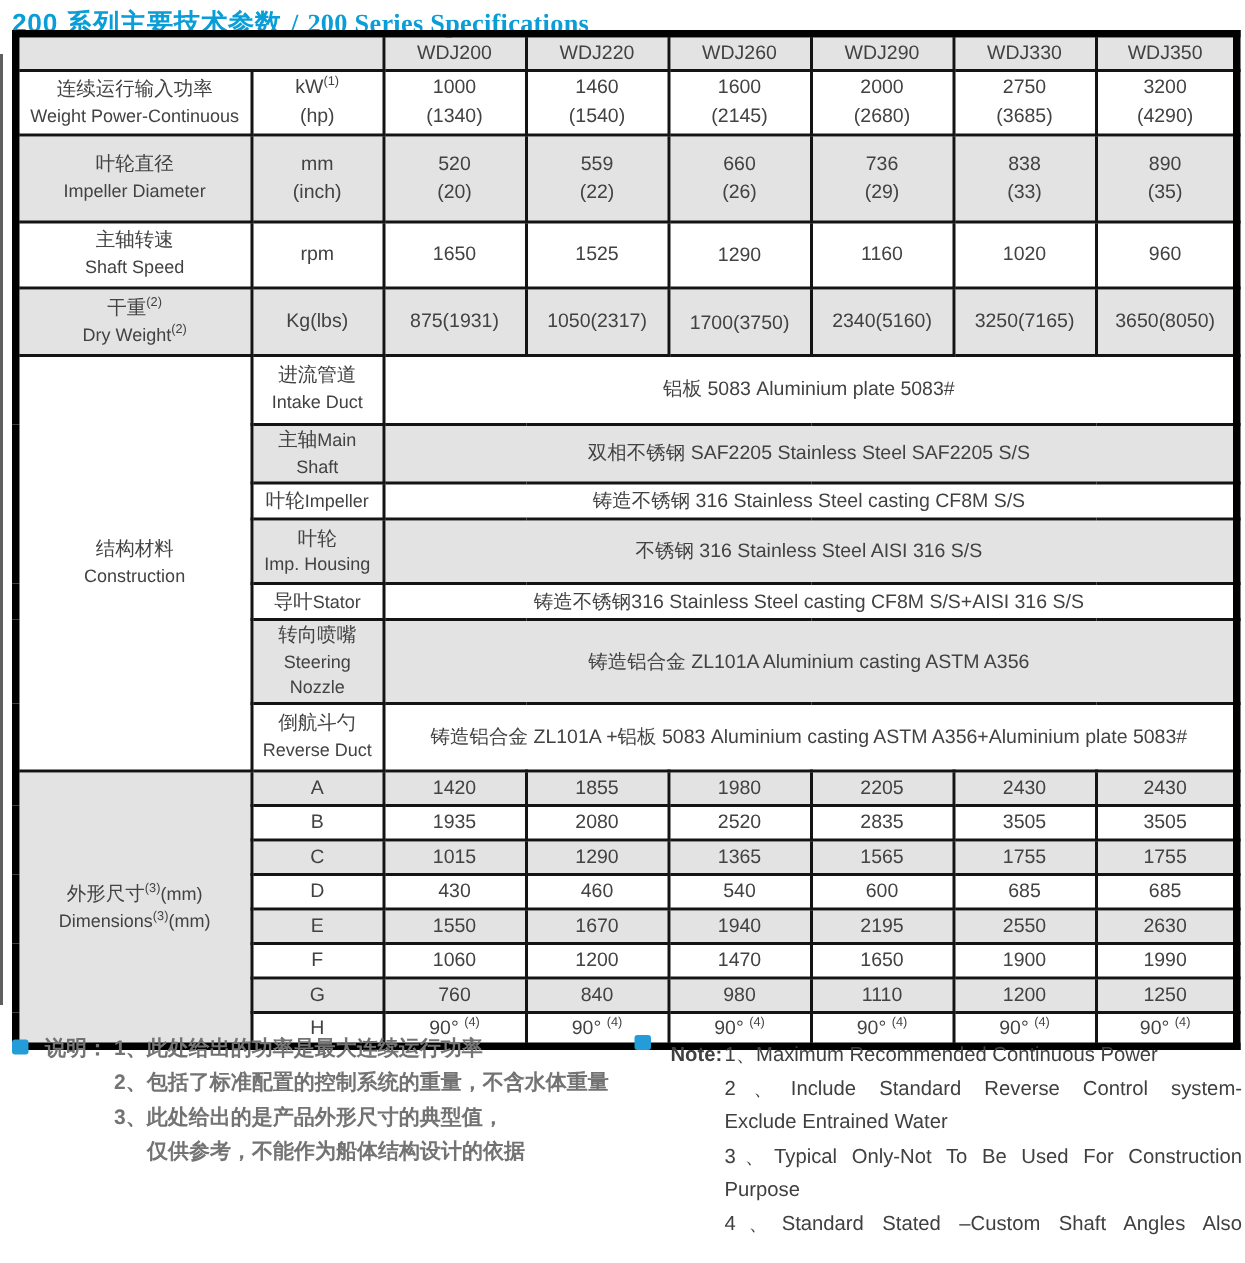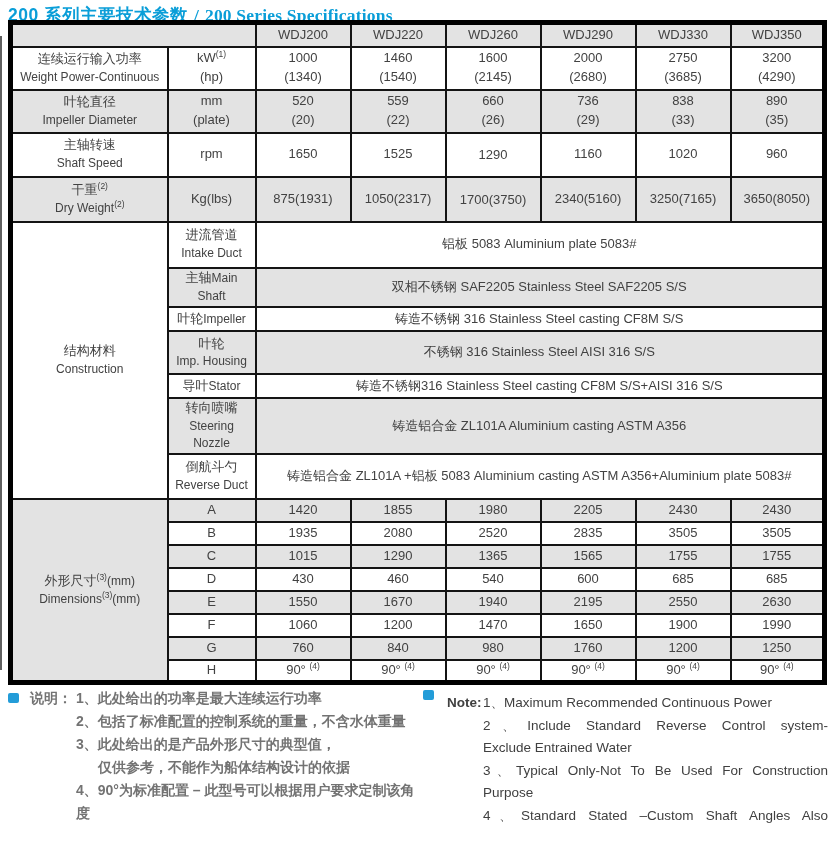--- a/index.html
+++ b/index.html
@@ -130,28 +130,28 @@
     <td>
           <div class="vmain">2750</div>
           <div>(3685)</div>
         </td>
     <td>
           <div class="vmain">3200</div>
           <div>(4290)</div>
         </td>
   </tr>
 
-  <tr style="height:43px">
+  <tr style="height:58px">
     <td class="gray">
       <div>叶轮直径</div>
       <div class="l2">Impeller Diameter</div>
     </td>
     <td class="gray unit">
       <div>mm</div>
-      <div>(plate)</div>
+      <div>(inch)</div>
     </td>
     <td class="gray">
           <div>520</div>
           <div>(20)</div>
         </td>
     <td class="gray">
           <div>559</div>
           <div>(22)</div>
         </td>
     <td class="gray">
@@ -325,21 +325,21 @@
     <td>1470</td>
     <td>1650</td>
     <td>1900</td>
     <td>1990</td>
   </tr>
   <tr class="dimrow" style="height:23px">
     <td class="gray">G</td>
     <td class="gray">760</td>
     <td class="gray">840</td>
     <td class="gray">980</td>
-    <td class="gray">1760</td>
+    <td class="gray">1110</td>
     <td class="gray">1200</td>
     <td class="gray">1250</td>
   </tr>
   <tr class="dimrow" style="height:23px">
     <td>H</td>
     <td><span>90°</span>&nbsp;<sup>(4)</sup></td>
     <td><span>90°</span>&nbsp;<sup>(4)</sup></td>
     <td><span>90°</span>&nbsp;<sup>(4)</sup></td>
     <td><span>90°</span>&nbsp;<sup>(4)</sup></td>
     <td><span>90°</span>&nbsp;<sup>(4)</sup></td>
@@ -349,21 +349,20 @@
   </table>
 
 <div class="bullet bullet-zh"></div>
 <div class="notes-zh">
   <div class="nh">说明：</div>
   <div class="nlines">
     <div>1、此处给出的功率是最大连续运行功率</div>
     <div>2、包括了标准配置的控制系统的重量，不含水体重量</div>
     <div>3、此处给出的是产品外形尺寸的典型值，</div>
     <div class="cont">仅供参考，不能作为船体结构设计的依据</div>
-    <div>4、90°为标准配置 – 此型号可以根据用户要求定制该角度</div>
   </div>
 </div>
 
 <div class="bullet bullet-en"></div>
 <div class="notes-en">
   <div class="nh">Note:</div>
   <div class="nlines">
     <div>1、Maximum Recommended Continuous Power</div>
     <div class="tj">2、Include Standard Reverse Control system-</div>
     <div>Exclude Entrained Water</div>

